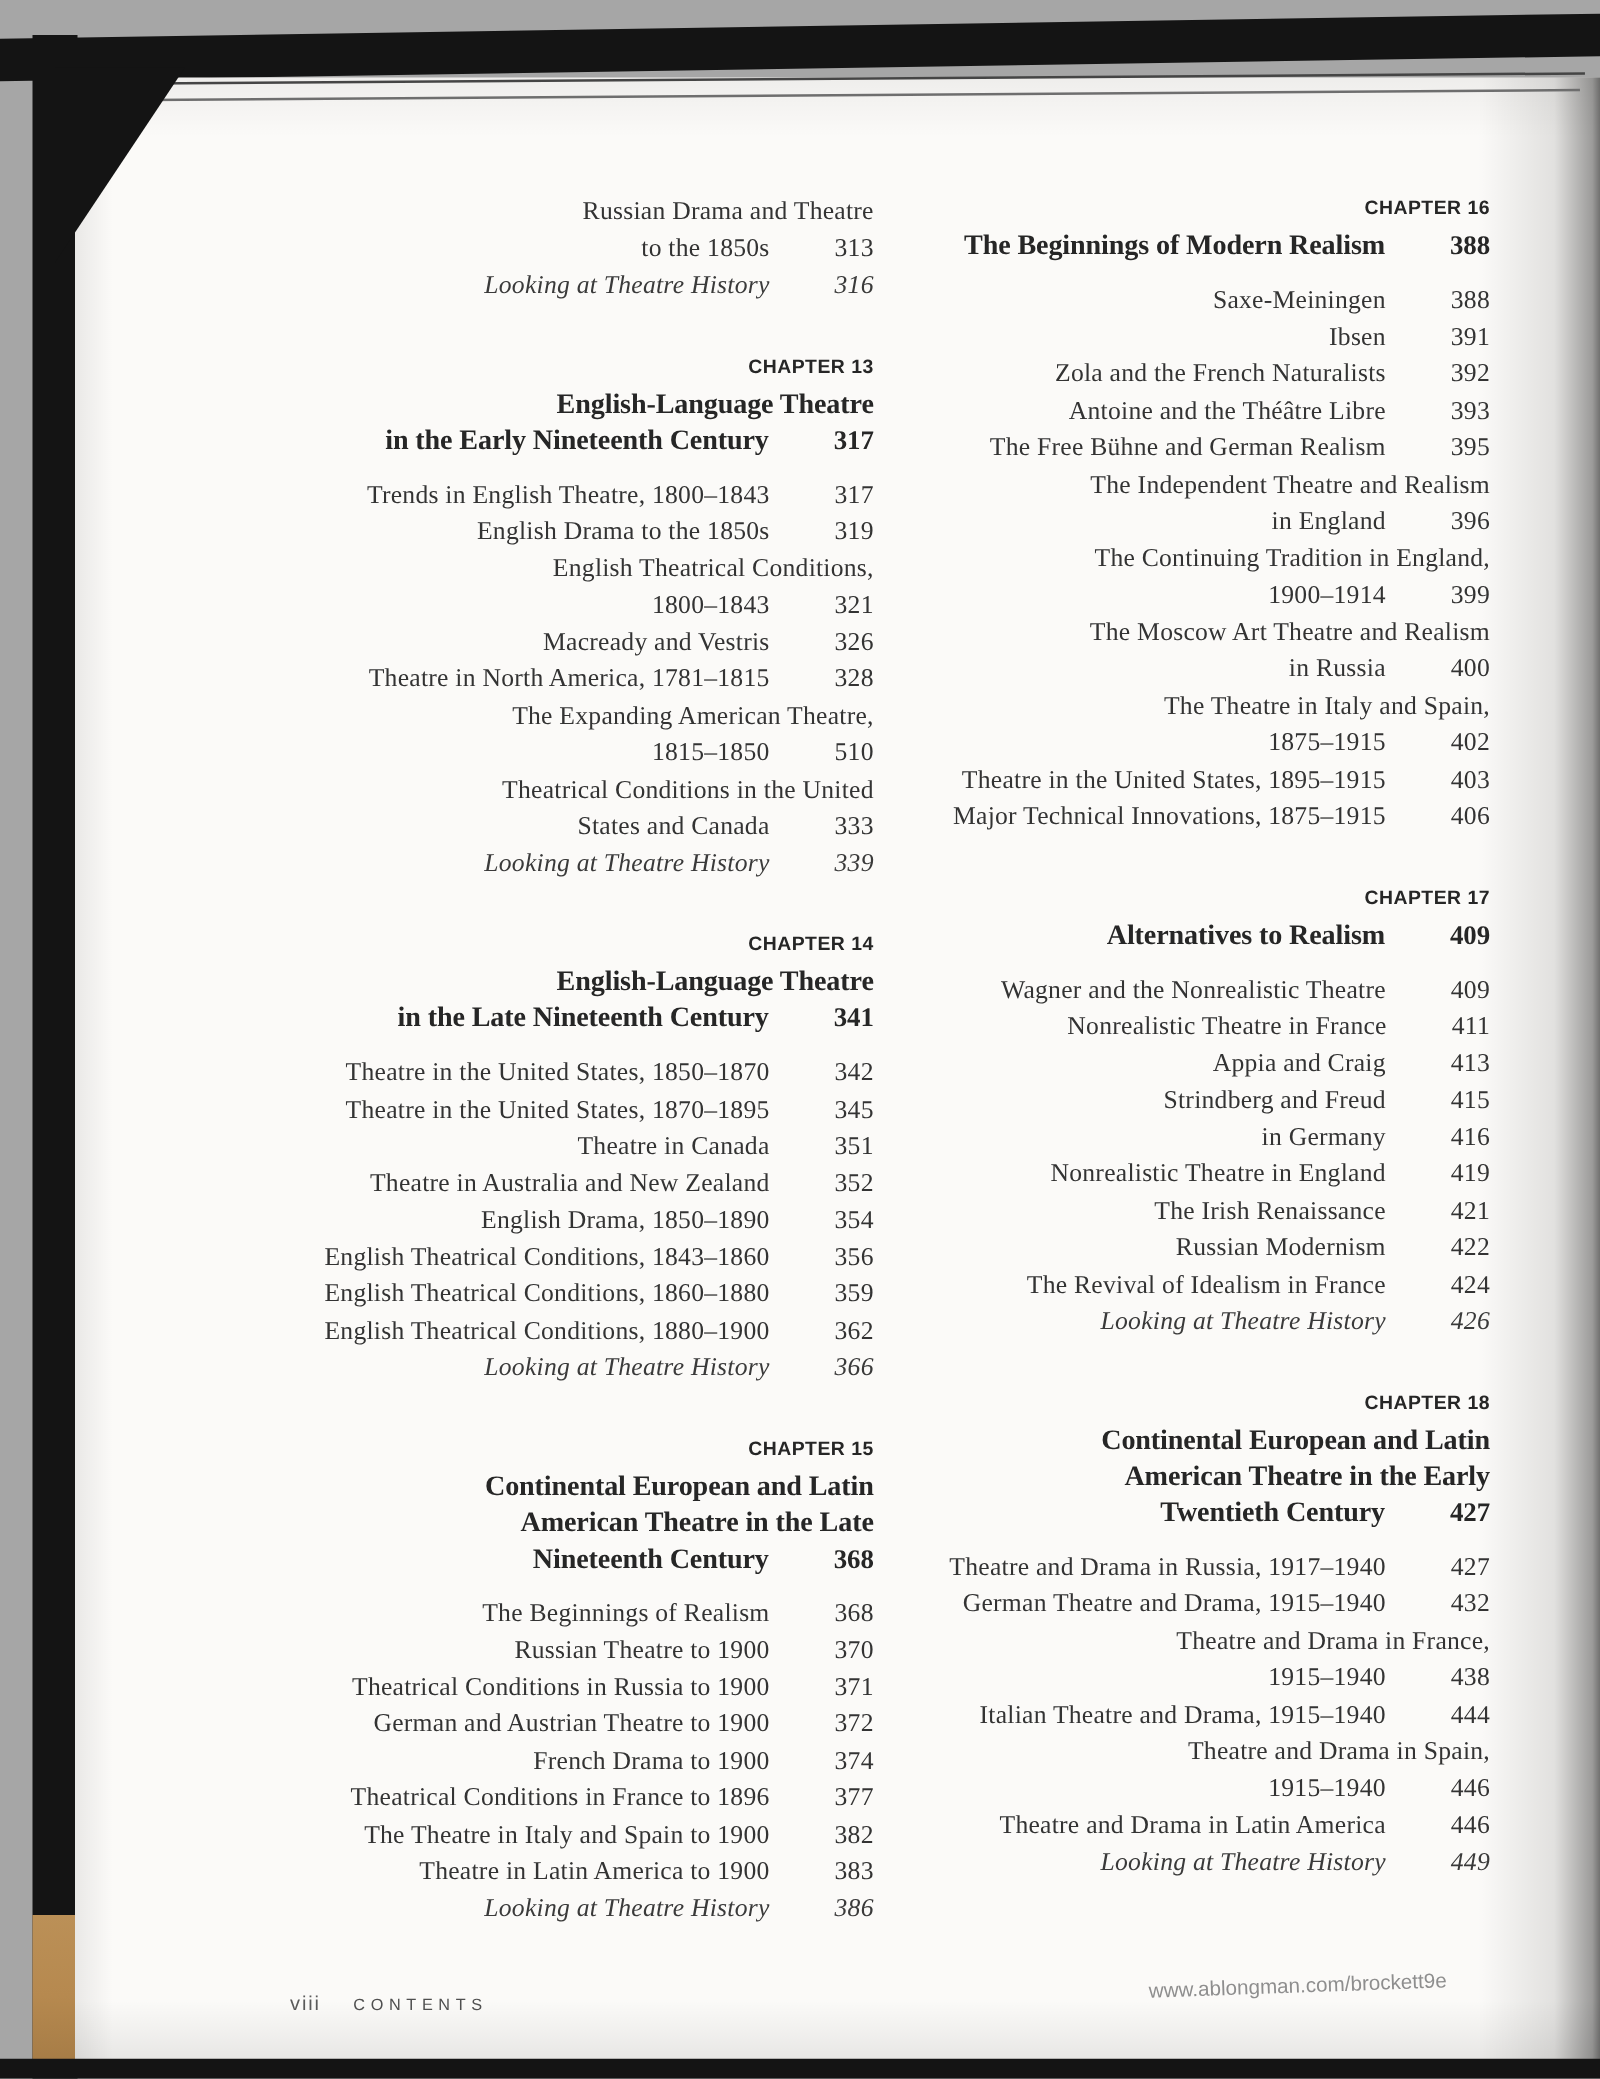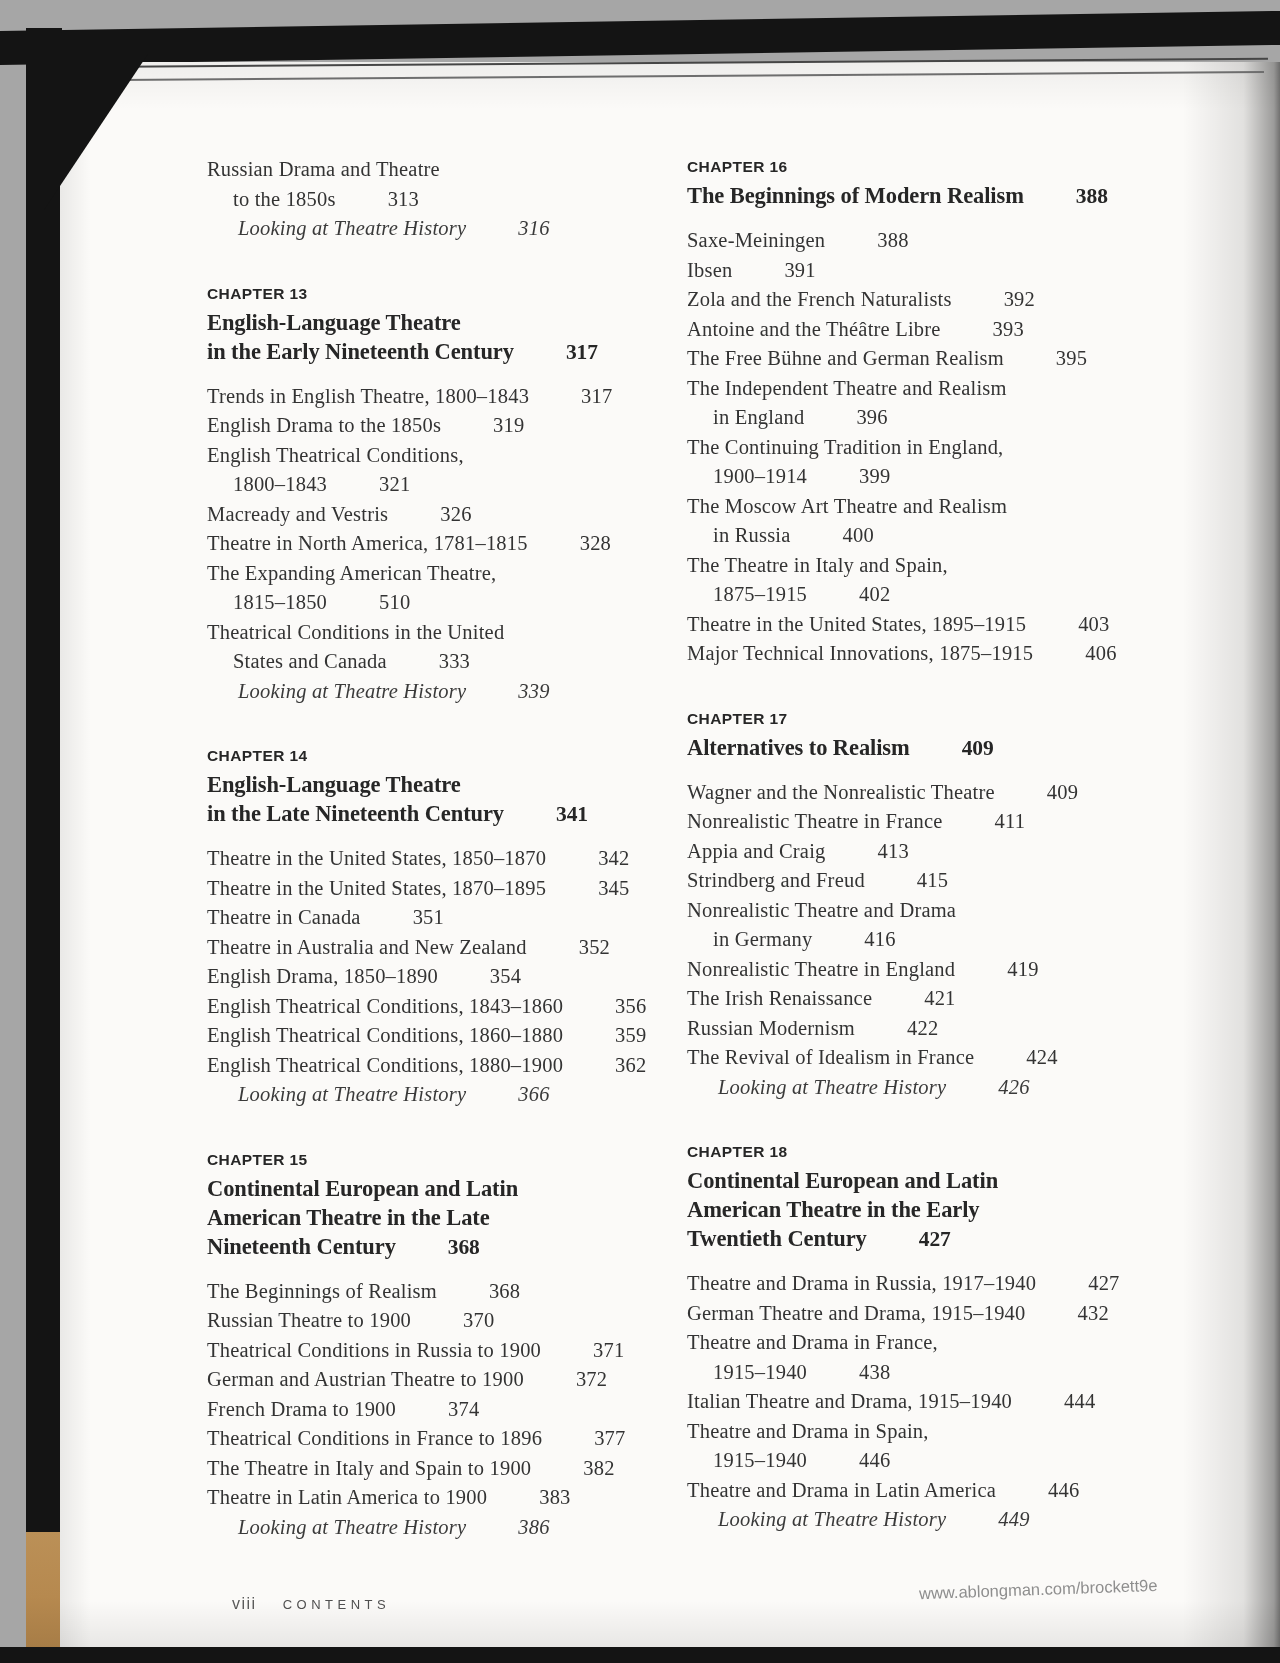--- a/index.html
+++ b/index.html
@@ -2,21 +2,21 @@
 <html style="--cover: #141414; --page: #fbfaf8; --text: #333333; --heading: #262626; --spine_accent: #b6894f; --scanner_bg: #a6a6a6; --footer_gray: #5a5a5a; --url_gray: #8e8e8e;"><head>
 <meta charset="utf-8">
 <title>Scanned book page — Contents</title>
 <style>
   html, body { margin:0; padding:0; }
   body {
     width:1280px; height:1663px; overflow:hidden; position:relative;
     background: var(--scanner_bg, #a6a6a6);
     font-family:"Liberation Serif", serif;
   }
-  .scan { position:absolute; inset:0; }
+  .scan { position:absolute; inset:0;text-align:right; }
 
   
   .cover-top {
     position:absolute; left:-12px; right:-12px; top:21px; height:34px;
     background: var(--cover, #141414);
     transform: rotate(-0.9deg);
     z-index:1;
   }
   .cover-left {
     position:absolute; left:26px; width:36px; top:28px; bottom:0;
@@ -284,21 +284,20 @@
             <div class="entry">
               <div class="entry-line"><span class="t">Nonrealistic Theatre in France</span><span class="pg">411</span></div>
             </div>
             <div class="entry">
               <div class="entry-line"><span class="t">Appia and Craig</span><span class="pg">413</span></div>
             </div>
             <div class="entry">
               <div class="entry-line"><span class="t">Strindberg and Freud</span><span class="pg">415</span></div>
             </div>
             <div class="entry">
-              <div class="entry-line"><span class="t">Nonrealistic Theatre and Drama</span></div>
               <div class="entry-line indent"><span class="t">in Germany</span><span class="pg">416</span></div>
             </div>
             <div class="entry">
               <div class="entry-line"><span class="t">Nonrealistic Theatre in England</span><span class="pg">419</span></div>
             </div>
             <div class="entry">
               <div class="entry-line"><span class="t">The Irish Renaissance</span><span class="pg">421</span></div>
             </div>
             <div class="entry">
               <div class="entry-line"><span class="t">Russian Modernism</span><span class="pg">422</span></div>

